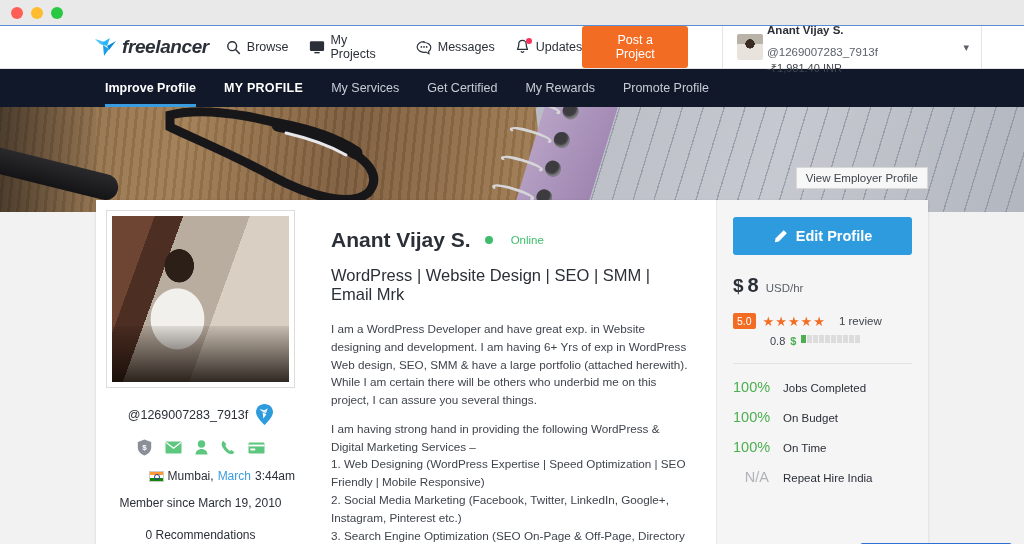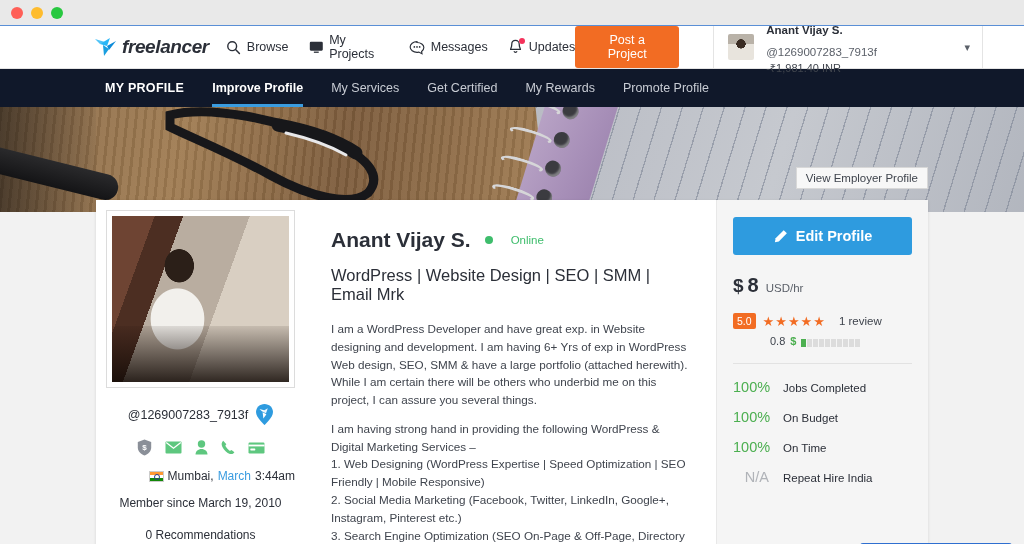--- a/index.html
+++ b/index.html
@@ -49,21 +49,21 @@
   .header-right {
     margin-left: auto; display: flex; align-items: center; height: 100%;
   }
   .post-btn {
     background: #f26c23; color: #fff; border: none;
     font-size: 12.5px; font-family: inherit;
     padding: 7px 14px; border-radius: 3px; cursor: pointer;
     margin-right: 34px;
   }
   .user-box {
-    display: flex; align-items: center; gap: 12px;
+    display: flex; align-items: center; gap: 4px;
     border-left: 1px solid #e4e4e4; border-right: 1px solid #e4e4e4;
     height: 100%; padding: 0 12px 0 14px; cursor: pointer;
   }
   .user-ava {
     width: 26px; height: 26px; border-radius: 2px; flex: none;
     background:
       radial-gradient(circle at 50% 38%, #3a2c23 0 22%, transparent 23%),
       linear-gradient(180deg, #b9b2a8 0 40%, #e8e4dd 40% 100%);
     background-color: #8d8478;
   }
@@ -236,21 +236,21 @@
   .rate-cur { font-size: 19px; font-weight: bold; color: #2b2f38; }
   .rate-val { font-size: 20px; font-weight: bold; color: #2b2f38; }
   .rate-unit { font-size: 11.5px; color: #5b6069; margin-left: 3px; }
   .stars-row { margin-top: 16px; display: flex; align-items: center; gap: 7px; }
   .score-chip {
     background: #f26c23; color: #fff; font-size: 10.5px;
     padding: 1px 4px; border-radius: 2px; line-height: 1.35;
   }
   .stars { color: #f26c23; font-size: 13px; letter-spacing: 1px; }
   .reviews { font-size: 11.5px; color: #3f444d; margin-left: 6px; }
-  .earn-row { margin-top: 6px; display: flex; align-items: flex-end; gap: 5px; padding-left: 37px; }
+  .earn-row { margin-top: 6px; display: flex; align-items: flex-start; gap: 5px; padding-left: 37px; }
   .earn-val { font-size: 11px; color: #3f444d; }
   .earn-dollar { color: #4caf50; font-size: 11px; font-weight: bold; }
   .earn-bar { display: flex; gap: 1px; }
   .earn-bar i { width: 5px; height: 8px; background: #dcdcdc; display: block; }
   .earn-bar i.on { background: #4caf50; }
   .divider { margin-top: 16px; border-top: 1px solid #e2e2e2; }
   .stats { margin-top: 15px; }
   .stat-row {
     display: flex; align-items: baseline; margin-bottom: 14px;
   }
@@ -341,22 +341,22 @@
         </span>
         <div class="user-l2">-₹1,981.40 INR</div>
       </span>
       <span class="caret">▾</span>
     </div>
     <div class="right-pad"></div>
   </div>
 </div>
 
 <div class="subnav">
+  <div class="subnav-item active">Improve Profile</div>
   <div class="subnav-item brandy">MY PROFILE</div>
-  <div class="subnav-item active">Improve Profile</div>
   <div class="subnav-item">My Services</div>
   <div class="subnav-item">Get Certified</div>
   <div class="subnav-item">My Rewards</div>
   <div class="subnav-item">Promote Profile</div>
 </div>
 
 <div class="hero">
   <div class="hero-overlay-left"></div>
   <div class="pen"></div>
   <svg class="glasses" viewBox="0 0 230 115">

